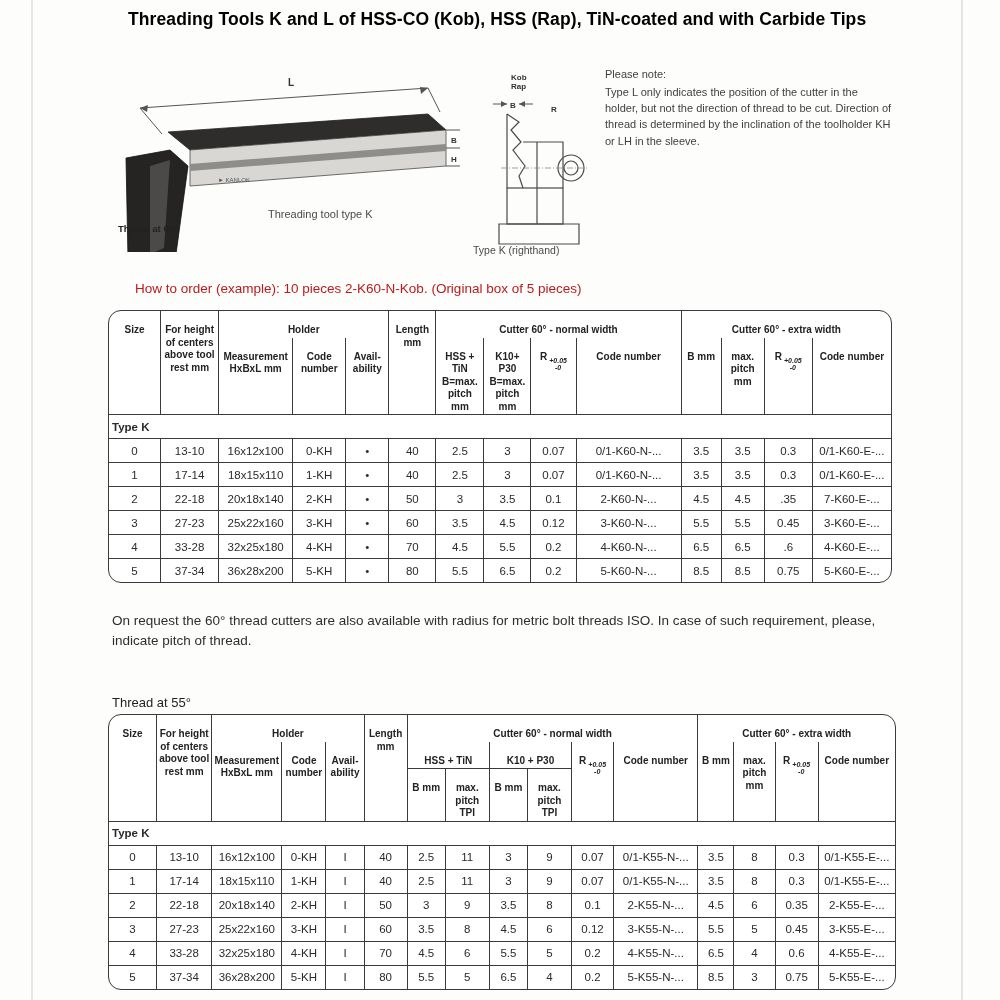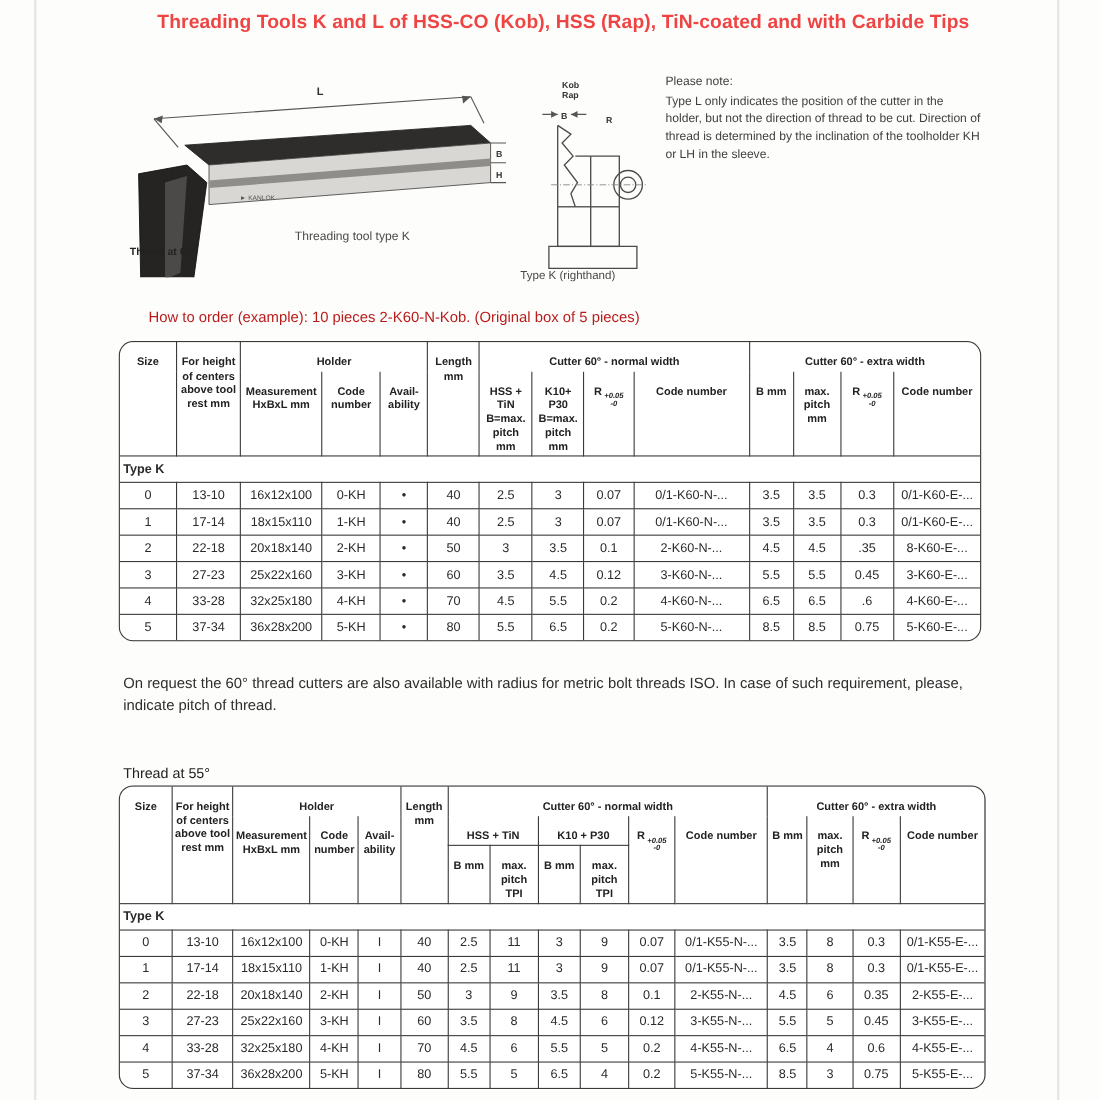--- a/index.html
+++ b/index.html
@@ -4,22 +4,22 @@
 <style>
   html,body{margin:0;padding:0;}
   body{
     width:1000px;height:1000px;position:relative;background:#fdfdfc;
     font-family:"Liberation Sans", sans-serif;color:#1d1d1d;overflow:hidden;
   }
   .page-edge{position:absolute;top:0;width:2px;height:1000px;background:#e7e5e2;}
   .edge-l{left:31px}.edge-r{left:961px}
 
   .title{
-    position:absolute;left:143px;top:6px;width:745px;
-    font-size:17.5px;font-weight:bold;color:#ef4444;line-height:1.5;letter-spacing:0.1px;
+    position:absolute;left:128px;top:6px;width:745px;
+    font-size:17.5px;font-weight:bold;color:#000000;line-height:1.5;letter-spacing:0.1px;
   }
 
   .fig1{position:absolute;left:110px;top:72px;width:352px;height:180px;}
   .fig2{position:absolute;left:455px;top:68px;width:140px;height:188px;}
   svg text{font-family:"Liberation Sans", sans-serif;}
 
   .note{
     position:absolute;left:605px;top:66px;width:288px;
     font-size:11px;color:#3f3f3f;line-height:1.47;
   }
@@ -216,21 +216,21 @@
           <td>2-KH</td>
           <td>•</td>
           <td>50</td>
           <td>3</td>
           <td>3.5</td>
           <td>0.1</td>
           <td>2-K60-N-...</td>
           <td>4.5</td>
           <td>4.5</td>
           <td>.35</td>
-          <td>8-K60-E-...</td>
+          <td>7-K60-E-...</td>
         </tr>
         <tr>
           <td>3</td>
           <td>27-23</td>
           <td>25x22x160</td>
           <td>3-KH</td>
           <td>•</td>
           <td>60</td>
           <td>3.5</td>
           <td>4.5</td>

